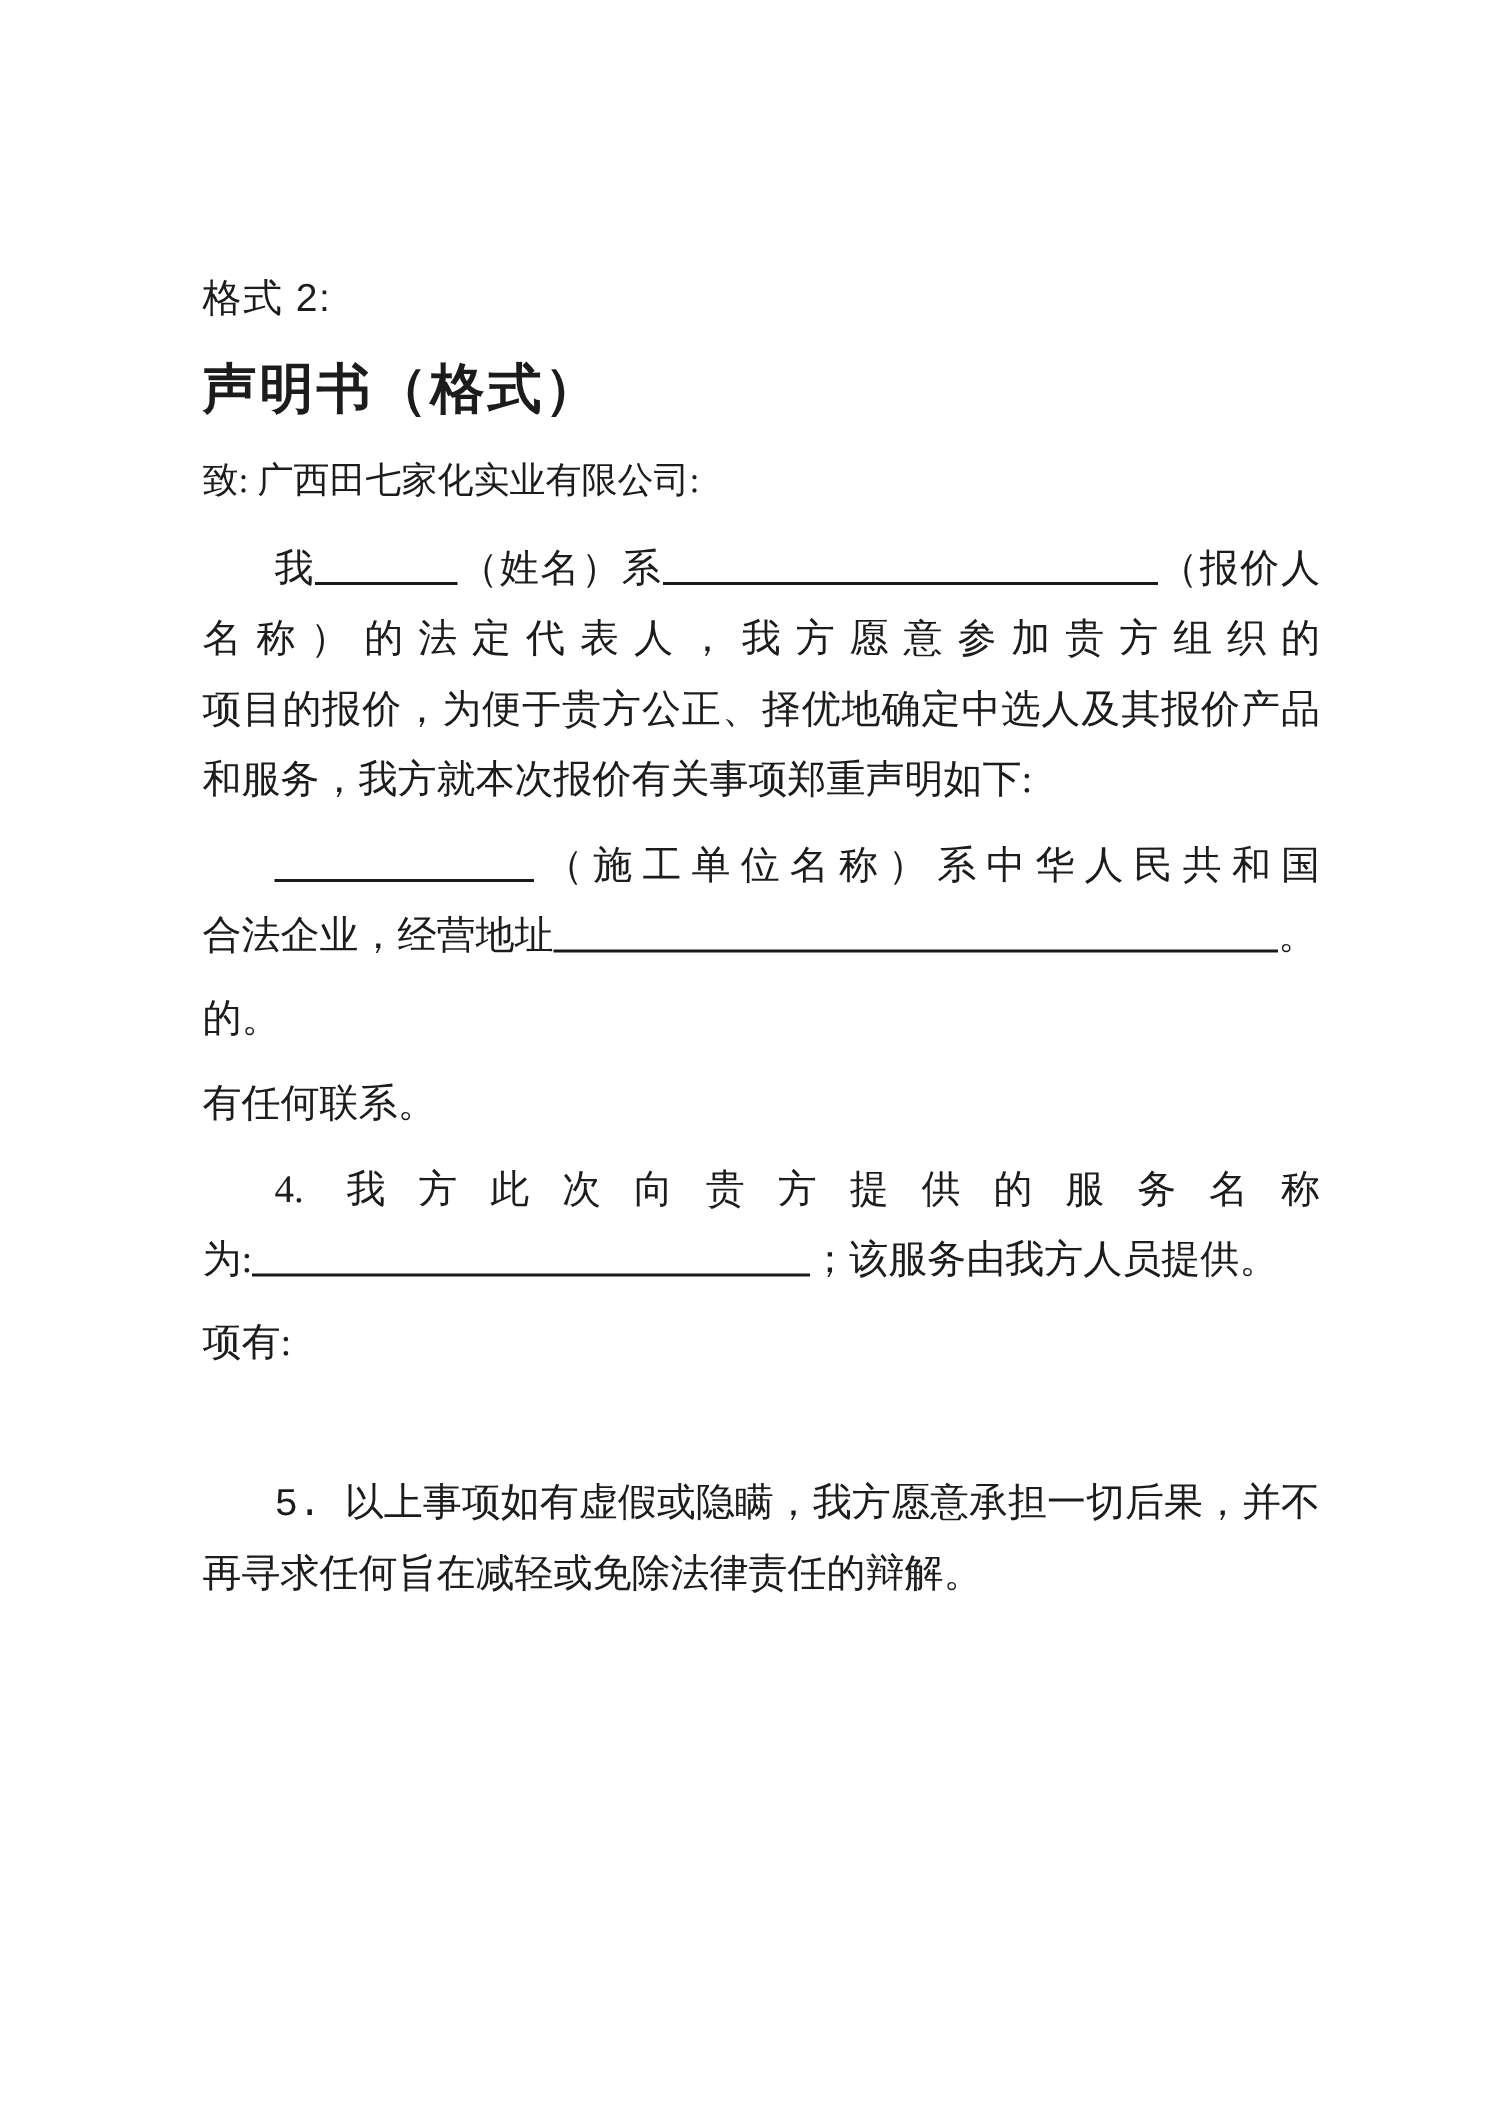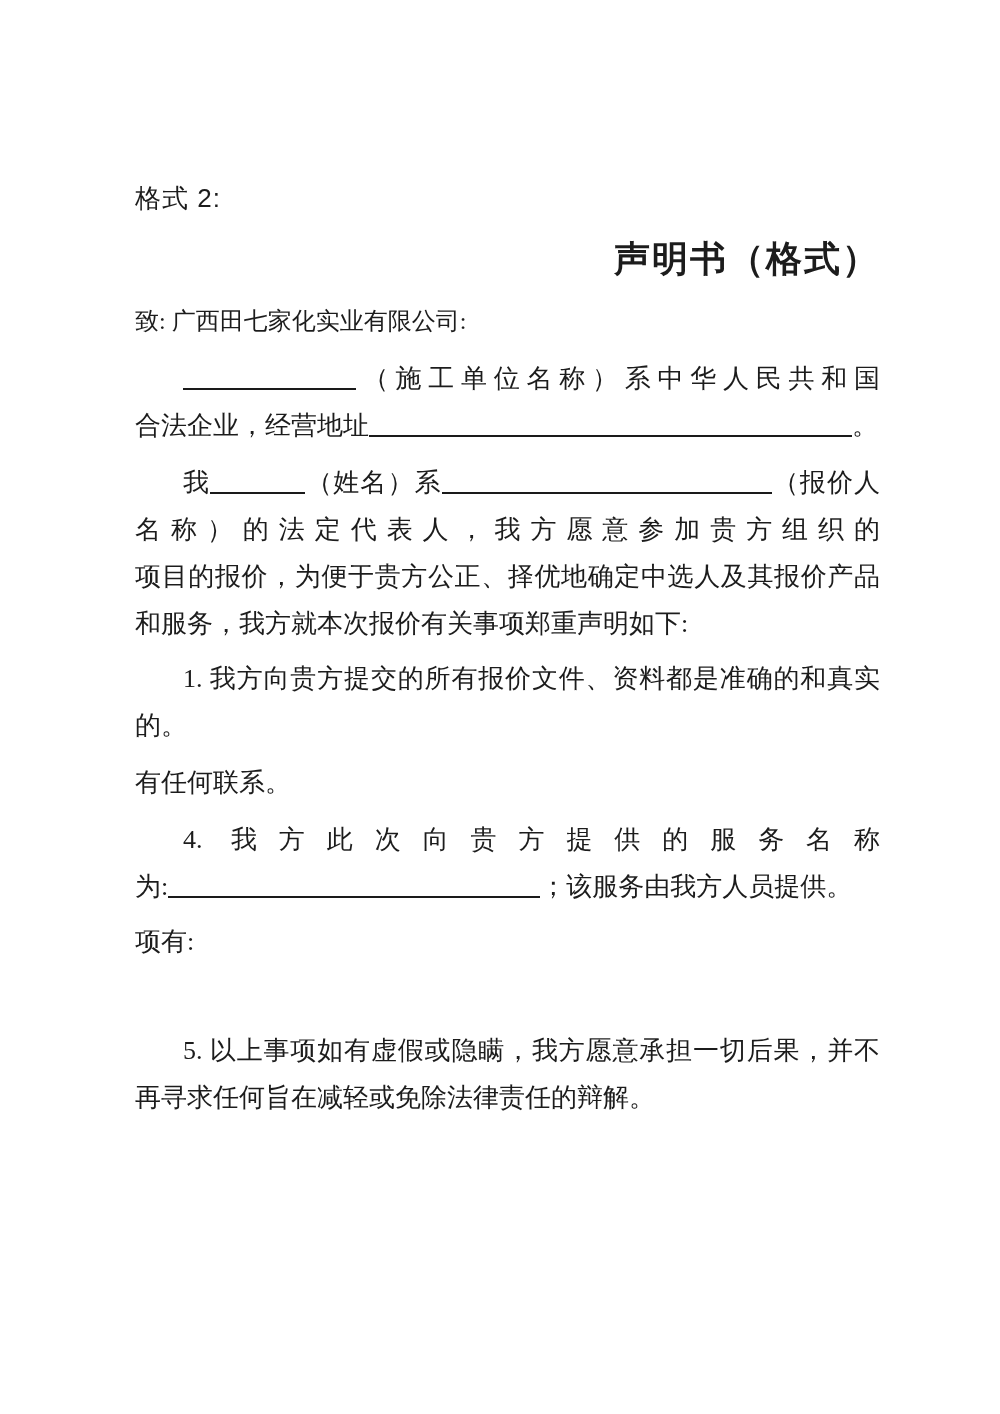--- a/index.html
+++ b/index.html
@@ -26,31 +26,31 @@
     font-family: "Liberation Sans", "DejaVu Sans", sans-serif;
     font-size: 26px;
     line-height: 30px;
     letter-spacing: 1px;
   }
   .doc-title {
     margin-top: 24px;
     font-size: 36px;
     line-height: 44px;
     font-weight: bold;
-    text-align: right;
+    text-align: left;
     letter-spacing: 2px;
   }
   .salutation {
     margin-top: 17px;
     font-size: 24px;
     line-height: 47px;
   }
   .para { margin-top: 10px; }
   .para-tight { margin-top: 8px; }
-  .para-gap-large { margin-top: 62px; }
+  .para-gap-large { margin-top: 62px; font-family: Liberation Mono, monospace; }
   .line {
     font-size: 26px;
     line-height: 47px;
     text-align: justify;
     text-align-last: justify;
   }
   .line-last {
     font-size: 26px;
     line-height: 47px;
     text-align: left;
@@ -82,33 +82,32 @@
 <div class="page">
   <div class="doc">
 
     <div class="format-label">格式 2:</div>
 
     <div class="doc-title">声明书（格式）</div>
 
     <div class="salutation">致: 广西田七家化实业有限公司:</div>
 
     <div class="para">
-      <div class="line indent"><span class="blank bl-company"></span><span>（施工单位名称）系中华人民共和国</span></div>
-      <div class="line-last"><span>合法企业，经营地址</span><span class="blank bl-address"></span><span>。</span></div>
-    </div>
-
-    <div class="para">
       <div class="line indent"><span>我</span><span class="blank bl-name"></span><span>（姓名）系</span><span class="blank bl-bidder"></span><span>（报价人</span></div>
       <div class="line">名称）的法定代表人，我方愿意参加贵方组织的</div>
       <div class="line">项目的报价，为便于贵方公正、择优地确定中选人及其报价产品</div>
       <div class="line-last">和服务，我方就本次报价有关事项郑重声明如下:</div>
     </div>
 
+    <div class="para">
+      <div class="line indent"><span class="blank bl-company"></span><span>（施工单位名称）系中华人民共和国</span></div>
+      <div class="line-last"><span>合法企业，经营地址</span><span class="blank bl-address"></span><span>。</span></div>
+    </div>
+
     <div class="para-tight">
-      <div class="line indent">1. 我方向贵方提交的所有报价文件、资料都是准确的和真实</div>
       <div class="line-last">的。</div>
     </div>
 
     <div class="para">
       <div class="line-last">有任何联系。</div>
     </div>
 
     <div class="para">
       <div class="line indent">4. 我方此次向贵方提供的服务名称</div>
       <div class="line-last"><span>为:</span><span class="blank bl-service"></span><span>；该服务由我方人员提供。</span></div>

